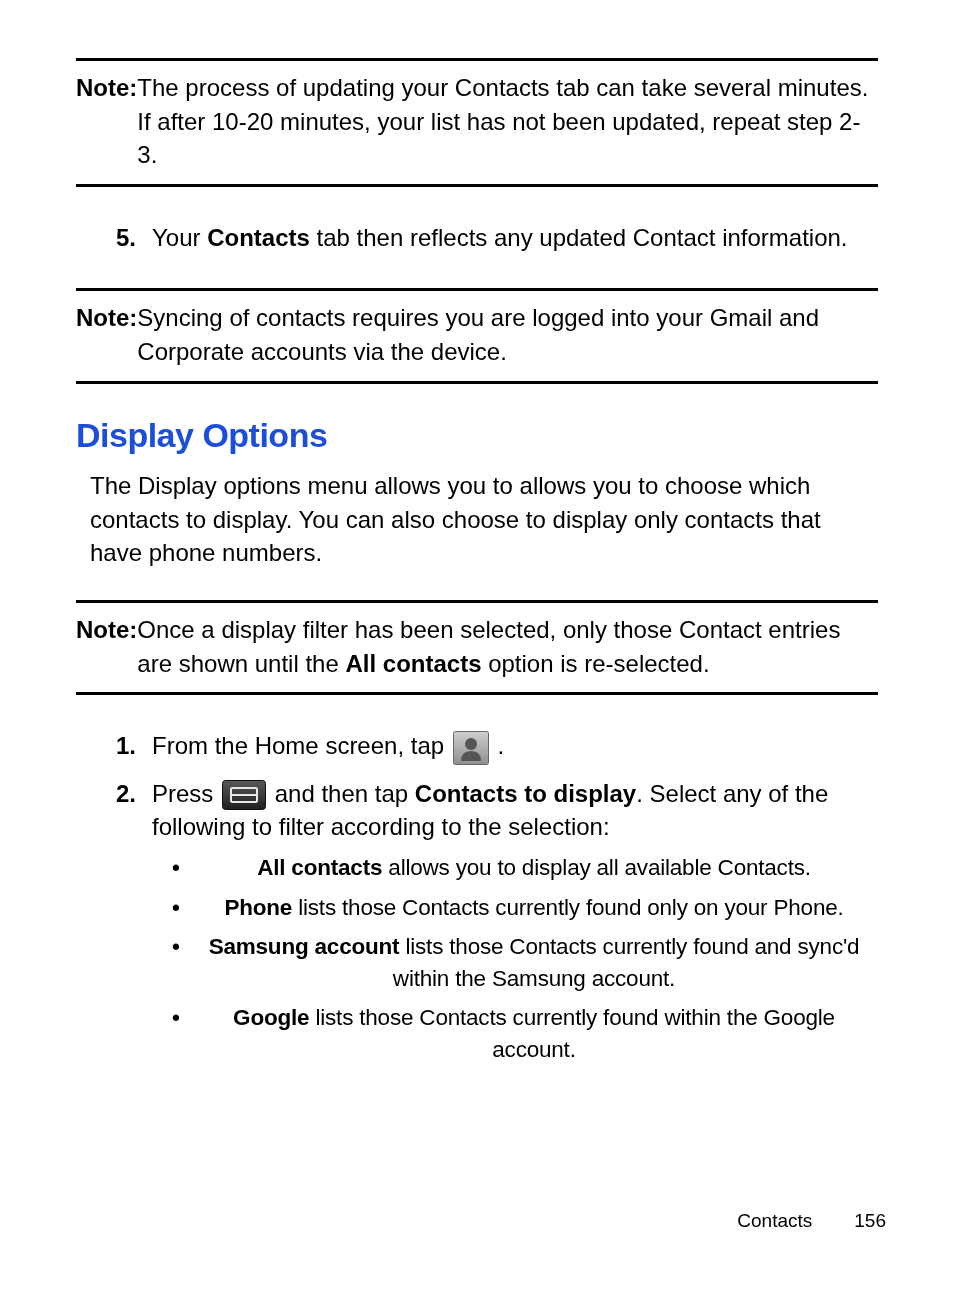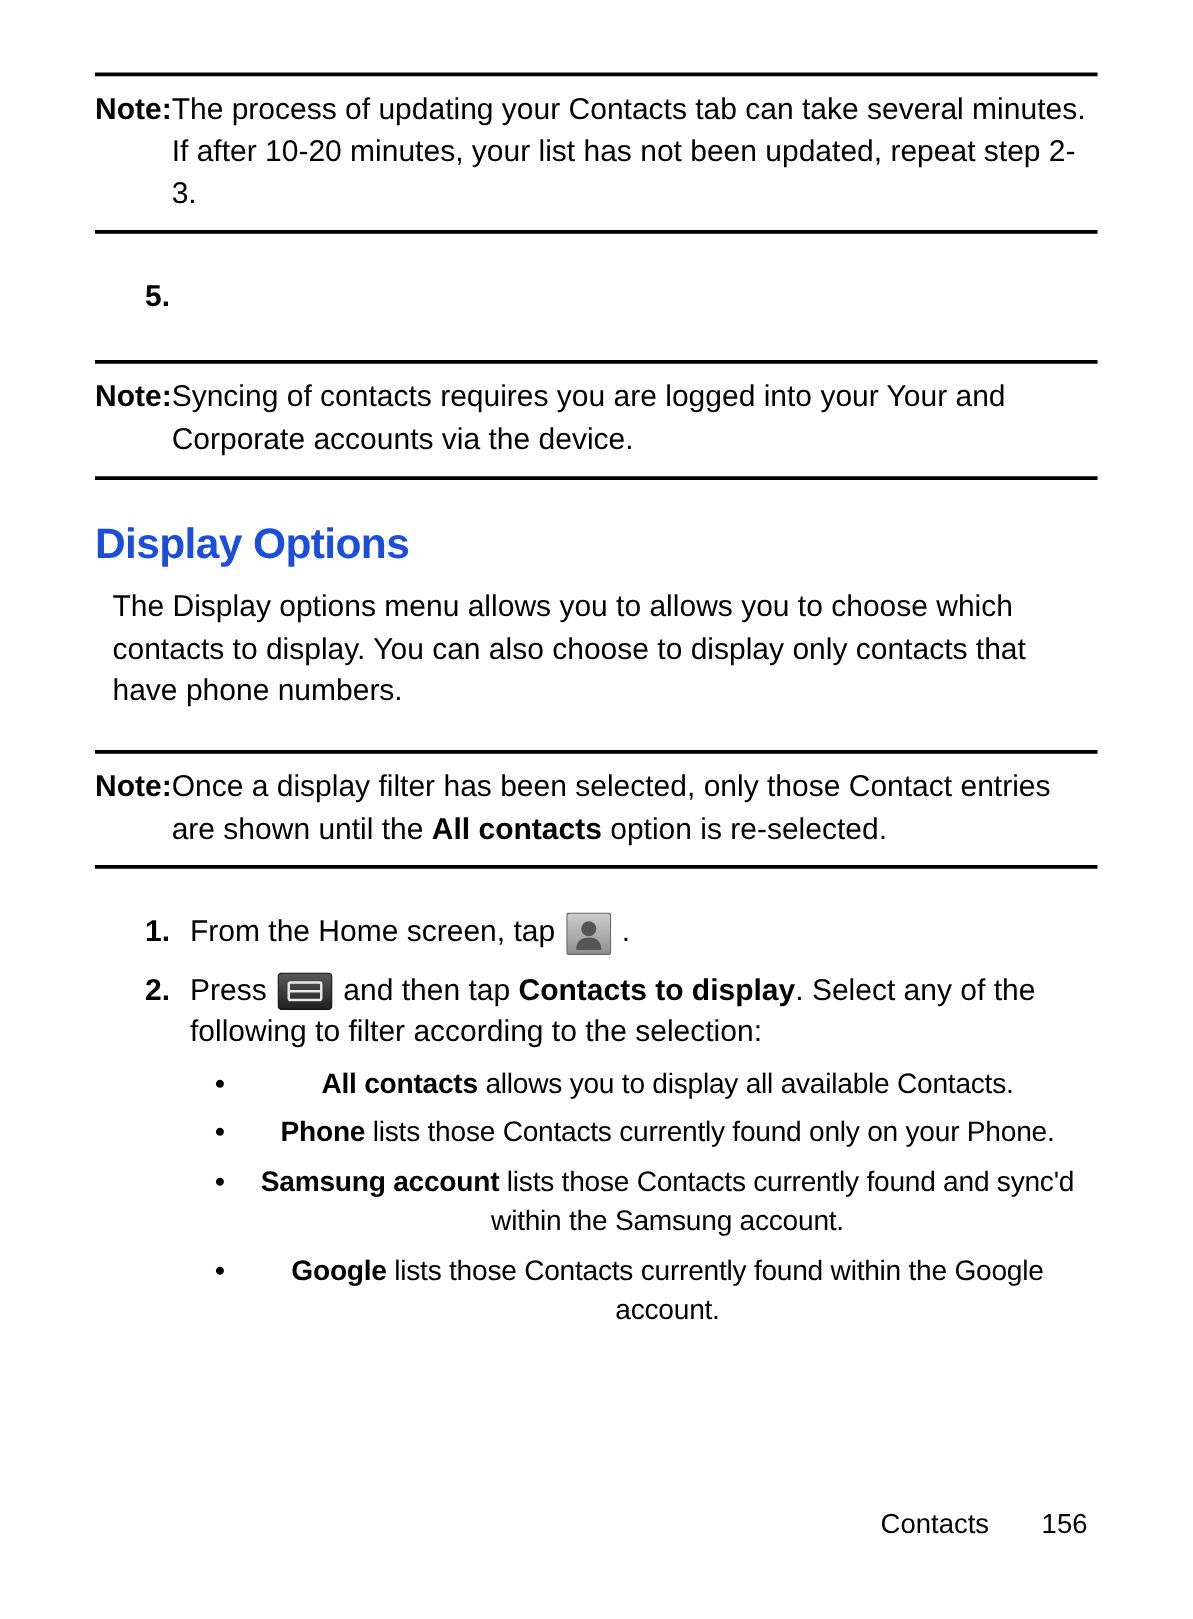--- a/index.html
+++ b/index.html
@@ -38,47 +38,50 @@
     b { font-weight: bold; }
     .icon-contacts, .icon-menu {
       display: inline-block;
       vertical-align: middle;
       margin: 0 2px;
     }
     .icon-contacts svg, .icon-menu svg { display: block; }
     .footer {
       position: absolute;
       bottom: 60px;
-      right: 84px;
-      font-size: 22px;
+      right: 68px;
+      font-size: 19px;
       text-align: right;
     }
     .footer span.section { margin-right: 42px; }
   </style>
 </head>
 <body>
 
 <hr class="hr-thick">
 <div class="note-block">
   <div class="note-row">
     <div class="note-col-label">Note:</div>
     <div class="note-col-text">The process of updating your Contacts tab can take several minutes. If after 10-20 minutes, your list has not been updated, repeat step 2-3.</div>
   </div>
 </div>
 <hr class="hr-thick">
 
 <div class="step-row section-gap-top">
   <div class="step-num">5.</div>
+  <div class="step-body">
+    <span>Your </span><b>Contacts</b><span> tab then reflects any updated Contact information.</span>
+  </div>
 </div>
 
 <hr class="hr-thick section-gap-top">
 <div class="note-block">
   <div class="note-row">
     <div class="note-col-label">Note:</div>
-    <div class="note-col-text">Syncing of contacts requires you are logged into your Your and Corporate accounts via the device.</div>
+    <div class="note-col-text">Syncing of contacts requires you are logged into your Gmail and Corporate accounts via the device.</div>
   </div>
 </div>
 <hr class="hr-thick">
 
 <h2 class="heading">Display Options</h2>
 <p class="para">The Display options menu allows you to allows you to choose which contacts to display. You can also choose to display only contacts that have phone numbers.</p>
 
 <hr class="hr-thick">
 <div class="note-block">
   <div class="note-row">

